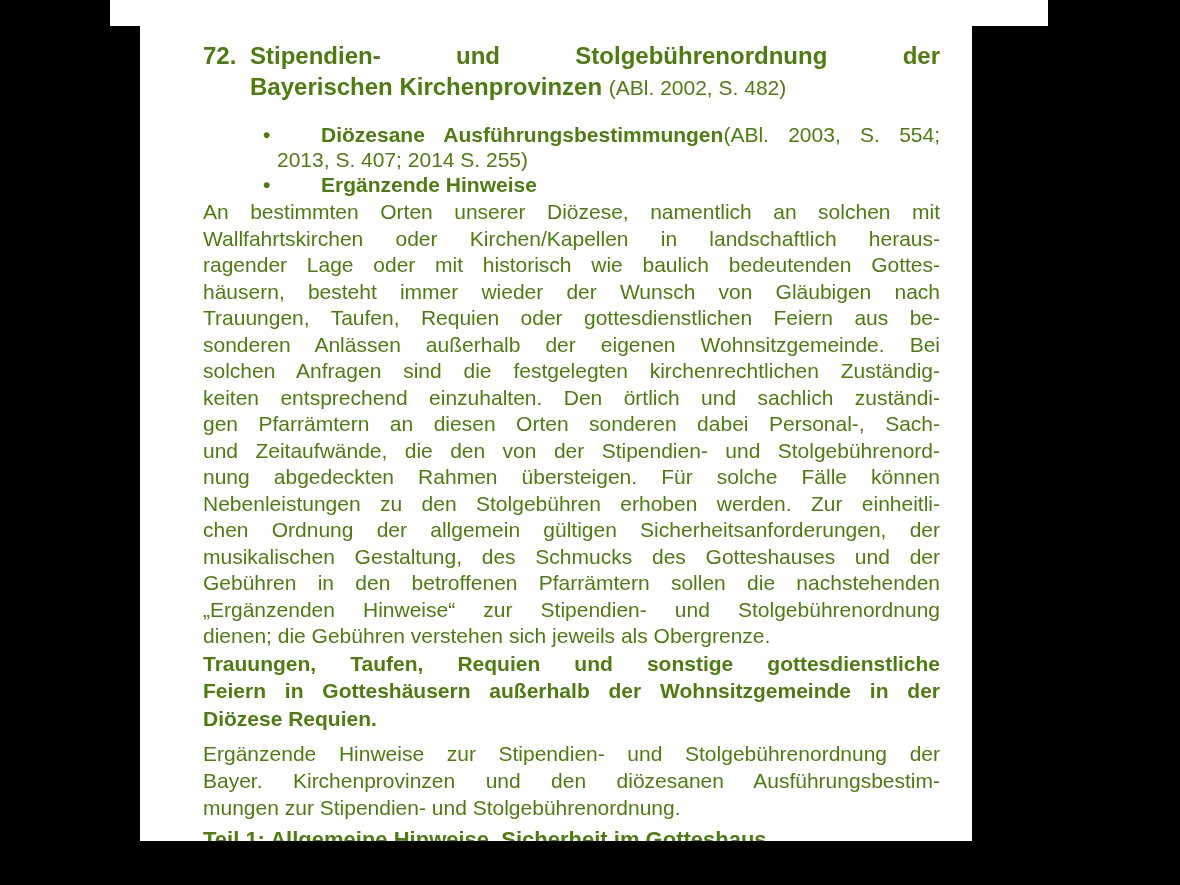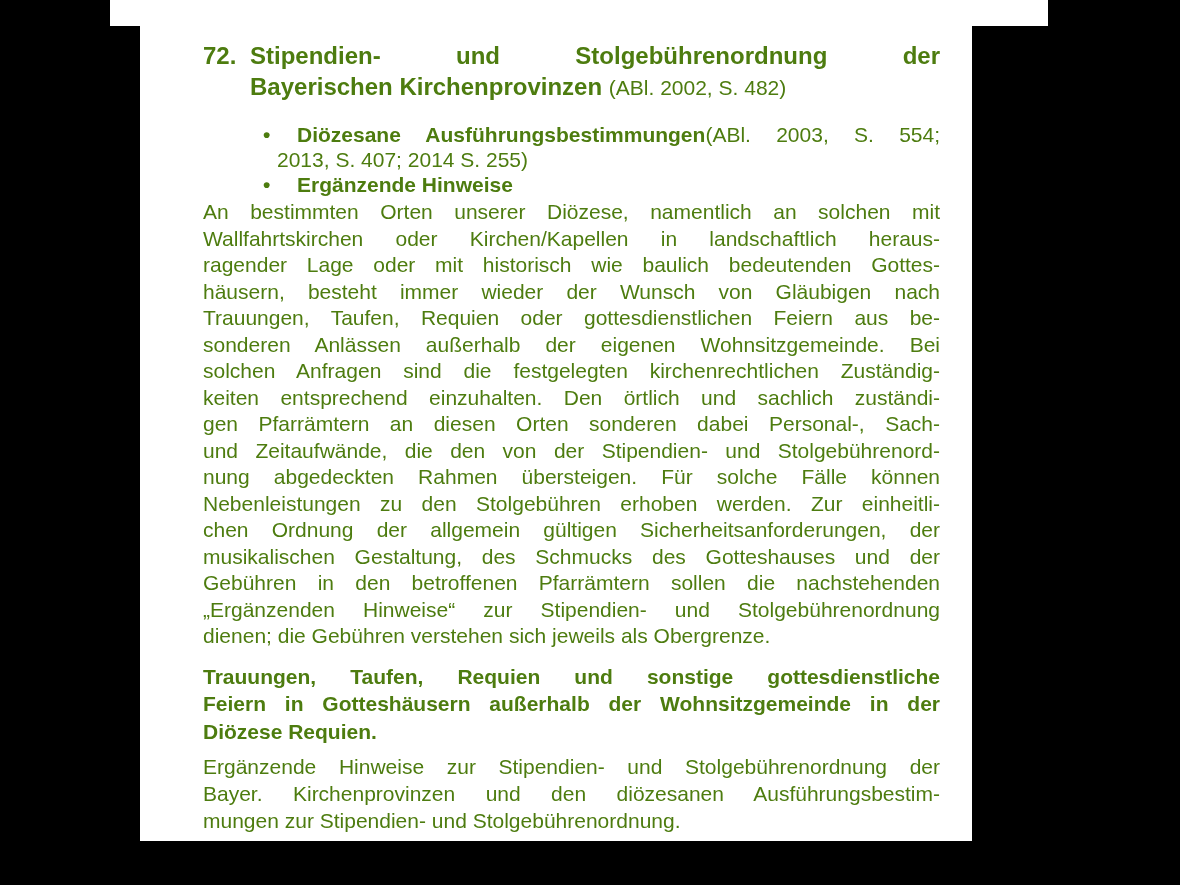--- a/index.html
+++ b/index.html
@@ -60,31 +60,30 @@
   }
   
   .bullets {
     margin-top: 19px;
     font-size: 21px;
     line-height: 25px;
   }
   .bullet-row { display: flex; }
   .b-indent { flex: 0 0 60px; }
   .b-glyph { flex: 0 0 34px; font-weight: bold; }
-  .b-text { flex: 1; min-width: 0; font-weight: bold; }
+  .b-text { flex: 1; min-width: 0; font-weight: bold; margin-left: 24px; }
   .b-ref { font-weight: normal; }
   .b-cont { margin-left: 74px; }
   
   .para {
     margin-top: 2px;
     font-size: 21px;
     line-height: 26.5px;
   }
   .para-bold {
-    margin-top: 13px;
     font-size: 21px;
     font-weight: bold;
     line-height: 27.5px;
   }
   .para2 {
     margin-top: 8px;
     font-size: 21px;
     line-height: 27px;
   }
   .section-heading {

